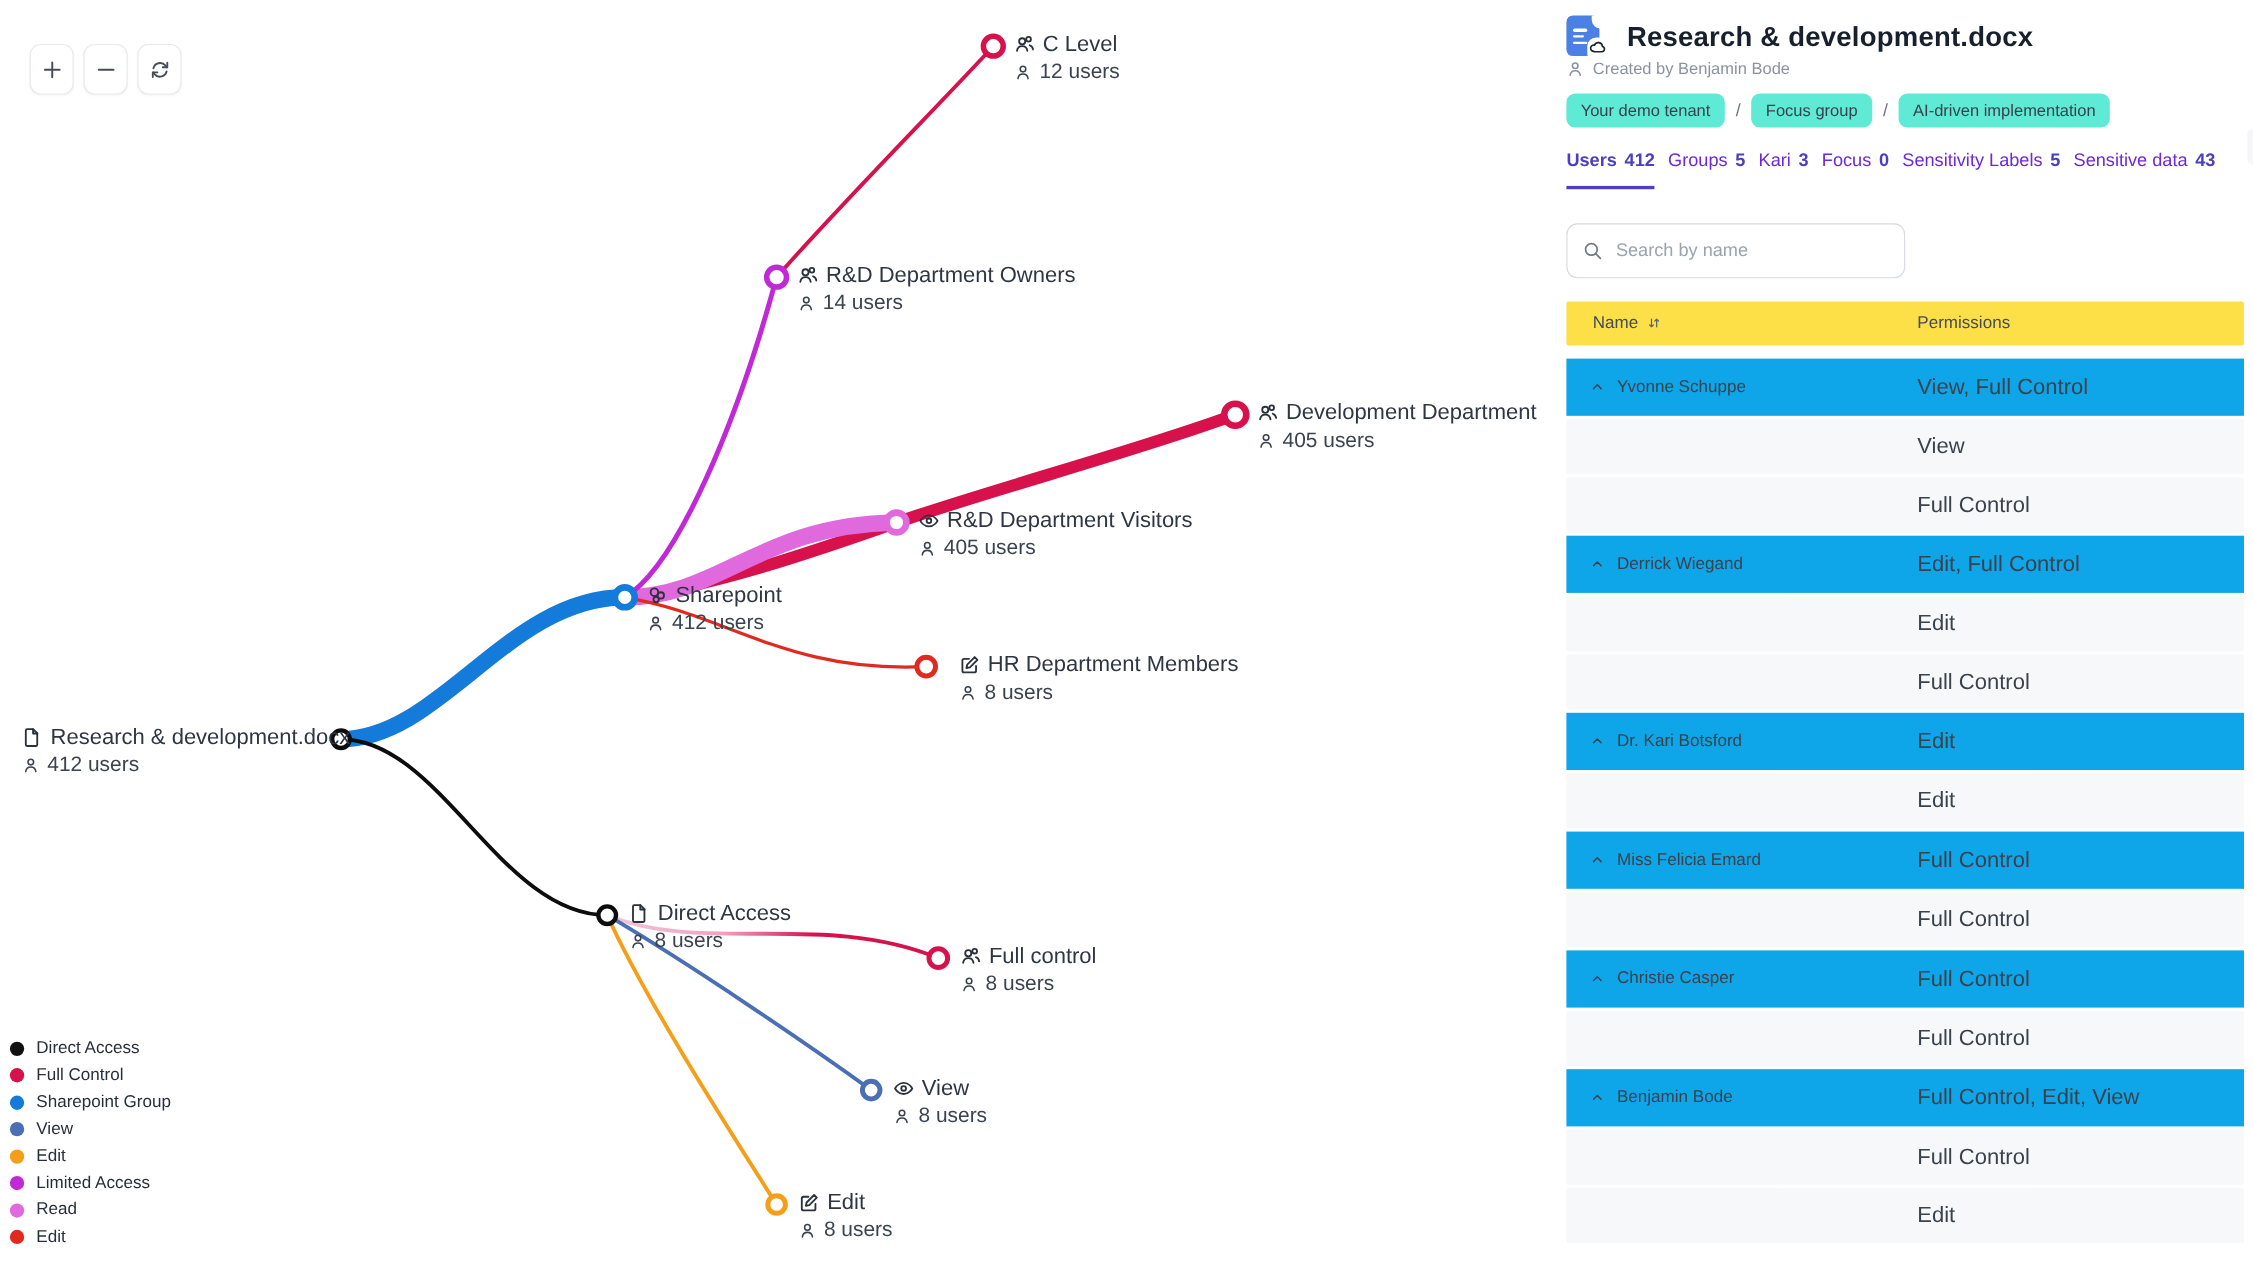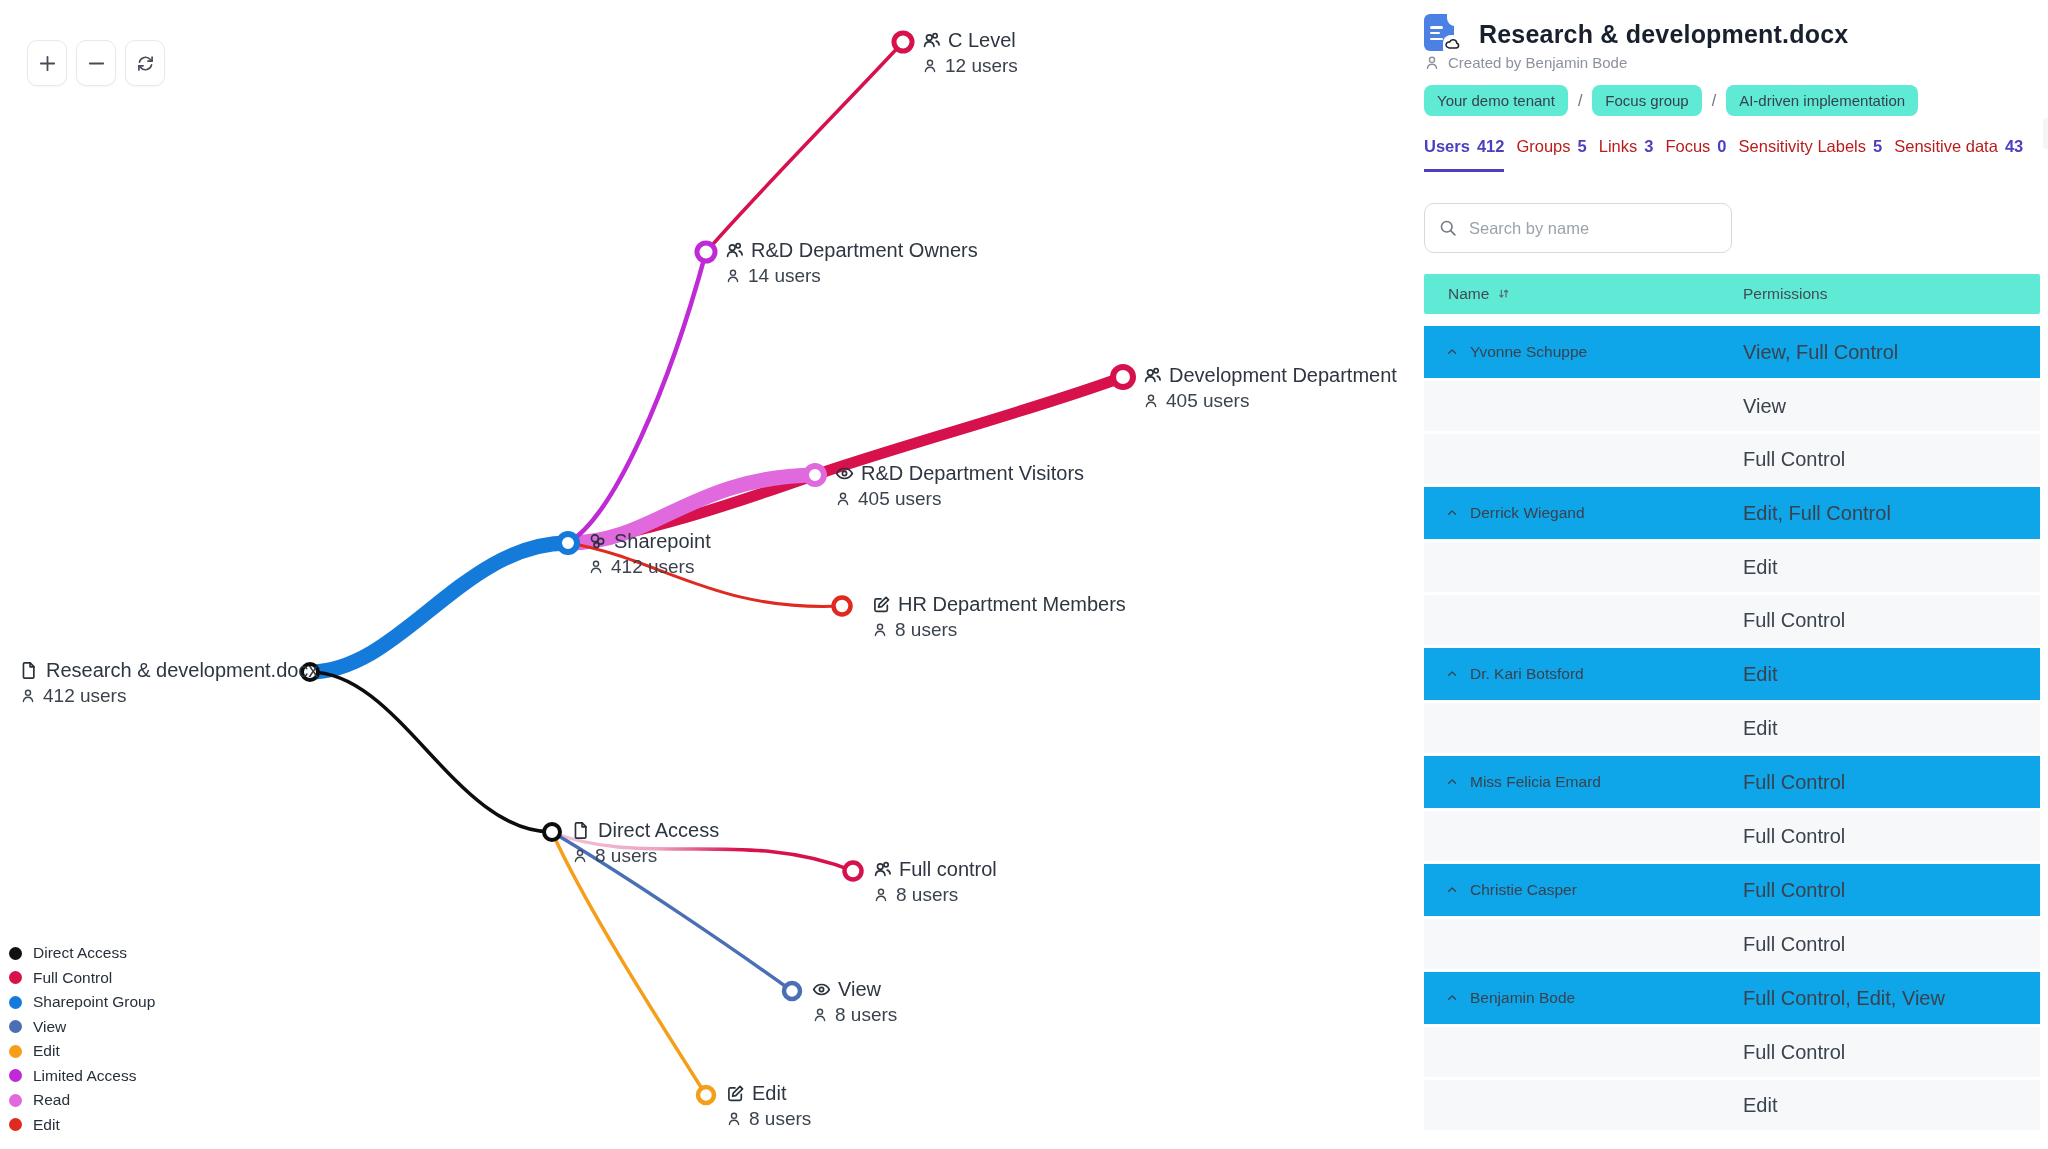--- a/index.html
+++ b/index.html
@@ -42,31 +42,31 @@
     font-size:15px; color:#8b929d; }
   .breadcrumbs { margin-top:14px; display:flex; align-items:center; gap:10px; }
   .crumb { background:#5eead4; border-radius:8px; padding:7px 13px;
     font-size:15px; color:#39414e; white-space:nowrap; cursor:pointer; }
   .crumb-sep { color:#6d7480; font-size:16px; }
   .crumb-fragment { position:absolute; right:0; top:118px; width:5px; height:31px;
     background:#f4f5f7; border-radius:4px 0 0 4px; }
   .tabs { margin-top:21px; display:flex; gap:12px; }
   .tab { display:flex; gap:7px; padding-bottom:13px; font-size:16.5px; cursor:pointer;
     border-bottom:3px solid transparent; }
-  .tab .tab-label { color:#b91c1c; }
+  .tab .tab-label { color:#6d28d9; }
   .tab .tab-count { color:#4c40bf; font-weight:700; }
   .tab.active { border-bottom-color:#4c40bf; }
   .tab.active .tab-label { color:#4c40bf; font-weight:700; }
   .search-box { margin-top:31px; width:308px; height:50px; border:1.6px solid #d6d9df;
     border-radius:10px; display:flex; align-items:center; gap:12px; padding:0 14px; color:#717a85; }
   .search-box input { border:none; outline:none; flex:1; font-size:16.5px;
     font-family:"Liberation Sans", sans-serif; color:#2e3641; }
   .search-box input::placeholder { color:#9ba3ad; }
   .table { margin-top:21px; width:616px; }
-  .thead { height:40px; background:#5eead4; border-radius:2px; position:relative;
+  .thead { height:40px; background:#fde047; border-radius:2px; position:relative;
     display:flex; align-items:center; margin-bottom:12px; }
   .th-name { position:absolute; left:24px; display:flex; align-items:center; gap:8px;
     font-size:15.5px; color:#434b57; cursor:pointer; }
   .th-perm { position:absolute; left:319px; font-size:15.5px; color:#434b57; }
   .trow { position:relative; margin-bottom:3px; display:flex; align-items:center; }
   .trow.group { height:52px; background:#0ea5e9; cursor:pointer; }
   .trow.sub { height:50px; background:#f7f8f9; border-radius:2px; }
   .caret { position:absolute; left:22px; top:50%; transform:translateY(-50%);
     color:#39414c; display:flex; }
   .rname { position:absolute; left:46px; font-size:15.5px; color:#3a424e; white-space:nowrap; }
@@ -392,21 +392,21 @@
     <div class="tabs" id="tabs">
         <div class="tab active">
           <span class="tab-label">Users</span>
           <span class="tab-count">412</span>
         </div>
         <div class="tab">
           <span class="tab-label">Groups</span>
           <span class="tab-count">5</span>
         </div>
         <div class="tab">
-          <span class="tab-label">Links</span>
+          <span class="tab-label">Kari</span>
           <span class="tab-count">3</span>
         </div>
         <div class="tab">
           <span class="tab-label">Focus</span>
           <span class="tab-count">0</span>
         </div>
         <div class="tab">
           <span class="tab-label">Sensitivity Labels</span>
           <span class="tab-count">5</span>
         </div>

